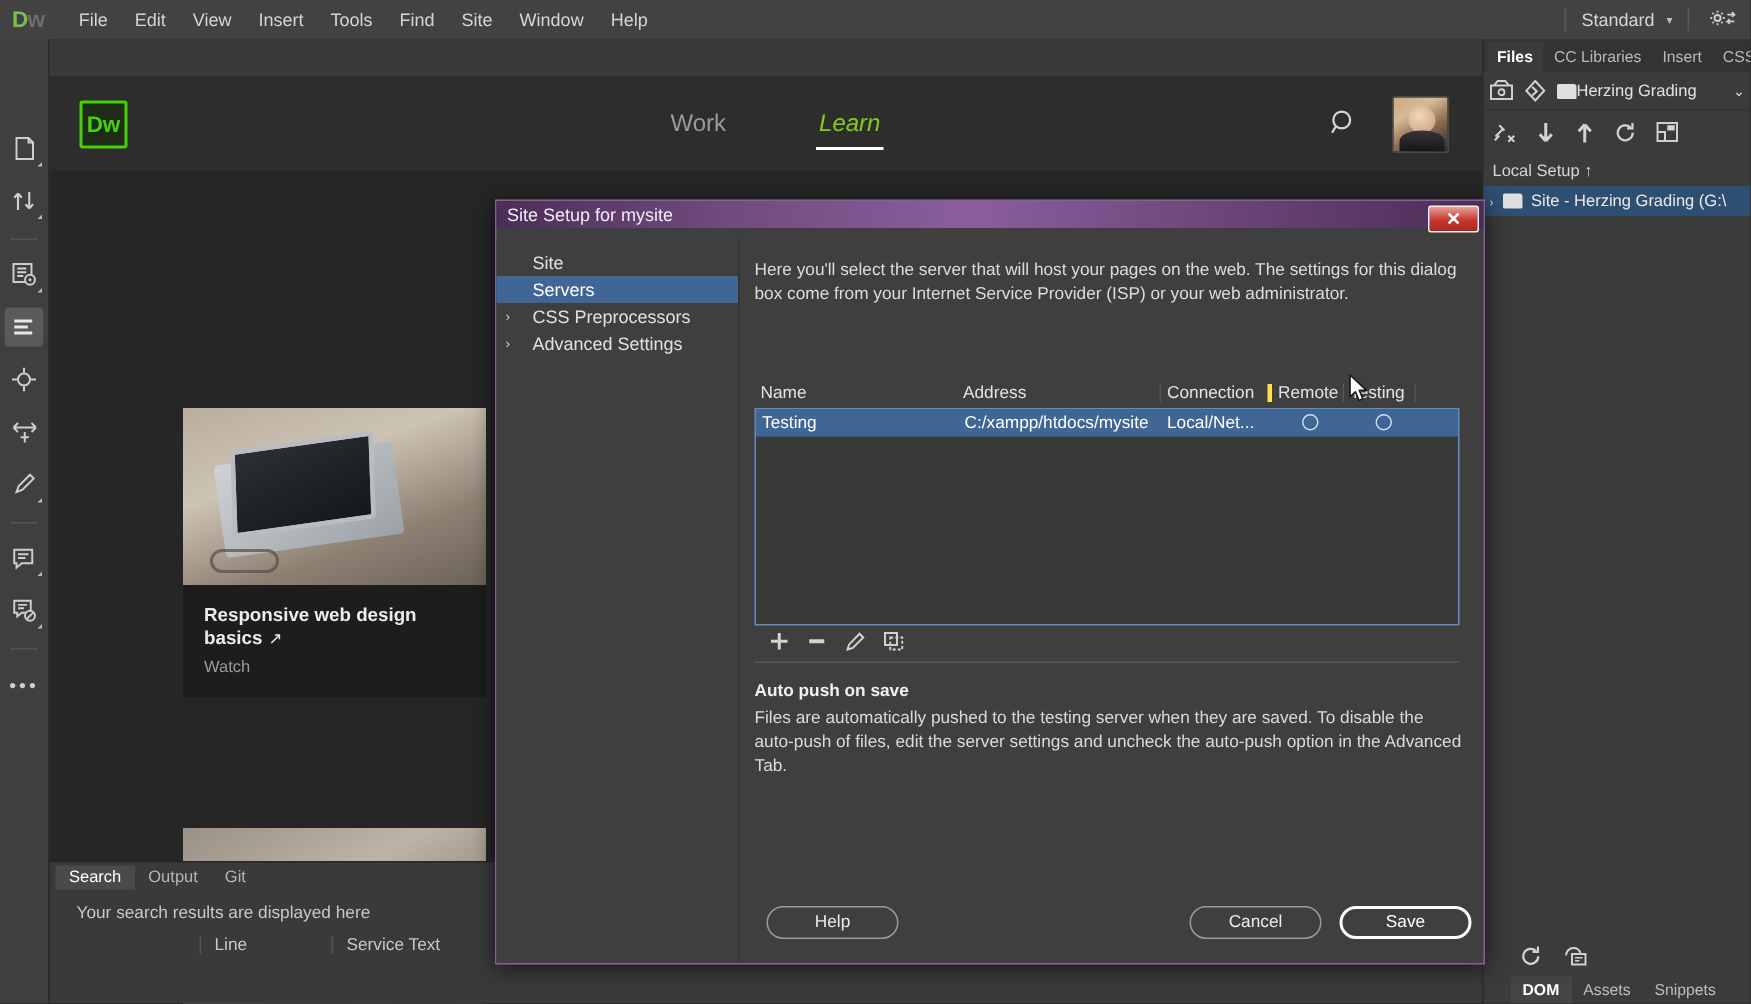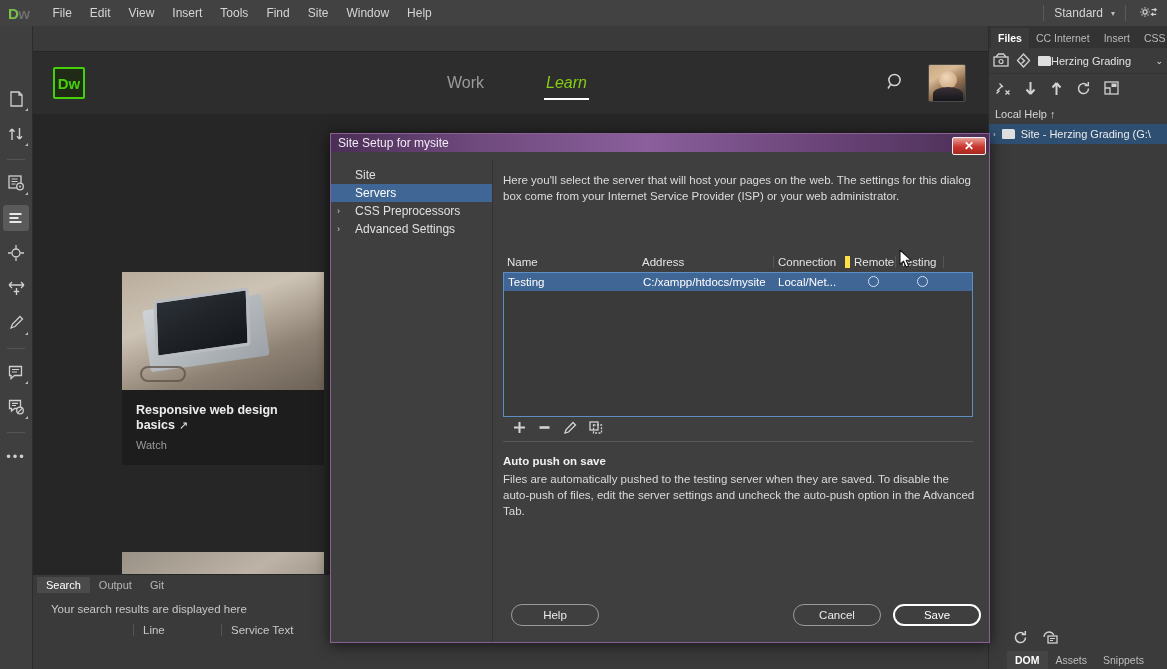--- a/index.html
+++ b/index.html
@@ -206,21 +206,21 @@
 
   .dlg-right{ flex:1; padding:13px 12px 0 10px; position:relative; }
   .dlg-desc{ font-size:11.5px; color:#dcdcdc; line-height:1.42; width:470px; }
 
   .srv-table{ margin-top:15px; width:470px; }
   .srv-head{ display:flex; font-size:11.5px; color:#e3e3e3; padding-bottom:4px; }
   .srv-h{ padding-left:4px;margin-top:36px; }
   .srv-h.name{ width:135px; }
   .srv-h.addr{ width:135px; }
   .srv-h.conn{ width:72px; border-left:1px solid #555; }
-  .srv-h.rem{ width:50px; border-left:5px solid #fde047; }
+  .srv-h.rem{ width:50px; border-left:3px solid #fde047; }
   .srv-h.test{ width:48px; border-left:1px solid #555; }
   .srv-h.tail{ flex:1; border-left:1px solid #555; }
   .srv-list{
     height:145px; background:#3a3a3a; border:1px solid #5c8ec4;
   }
   .srv-row{
     display:flex; align-items:center; height:18px; background:#3f6694; color:#fff;
     font-size:11.5px;
   }
   .srv-c{ padding-left:4px; }
@@ -418,21 +418,21 @@
           <div class="rp-col c1">Line</div>
           <div class="rp-col">Service Text</div>
         </div>
       </div>
     </div>
   </div>
 
   <div class="rpanel">
     <div class="rp-tabstrip">
       <div class="rp-ttab active">Files</div>
-      <div class="rp-ttab">CC Internet</div>
+      <div class="rp-ttab">CC Libraries</div>
       <div class="rp-ttab">Insert</div>
       <div class="rp-ttab">CSS Des</div>
     </div>
 
     <div class="rp-toolrow">
       <div class="rp-ic">
         <svg width="16" height="15" viewBox="0 0 16 15">
             <rect x="1" y="4" width="14" height="9" fill="none" stroke="#d2d2d2" stroke-width="1.3"></rect>
             <path d="M3 4L5.5 1h5L13 4" fill="none" stroke="#d2d2d2" stroke-width="1.3"></path>
             <circle cx="8" cy="8.5" r="2" fill="none" stroke="#d2d2d2" stroke-width="1.2"></circle>
@@ -478,21 +478,21 @@
       <div class="rp-ic">
         <svg width="15" height="14" viewBox="0 0 15 14">
             <rect x="1" y="1" width="13" height="12" fill="none" stroke="#d2d2d2" stroke-width="1.3"></rect>
             <path d="M1 7h5v6" fill="none" stroke="#d2d2d2" stroke-width="1.3"></path>
             <rect x="7.5" y="2.5" width="5" height="3.5" fill="#d2d2d2"></rect>
           </svg>
       </div>
     </div>
 
     <div class="rp-localfiles">
-      <span>Local Help</span>
+      <span>Local Setup</span>
       <span>↑</span>
     </div>
     <div class="rp-filerow">
       <span style="font-size:8px;color:#dcdcdc;">›</span>
       <span class="folder-ic"></span>
       <span>Site - Herzing Grading (G:\</span>
     </div>
 
     <div class="rp-bottom">
       <div class="rp-bottomicons">

